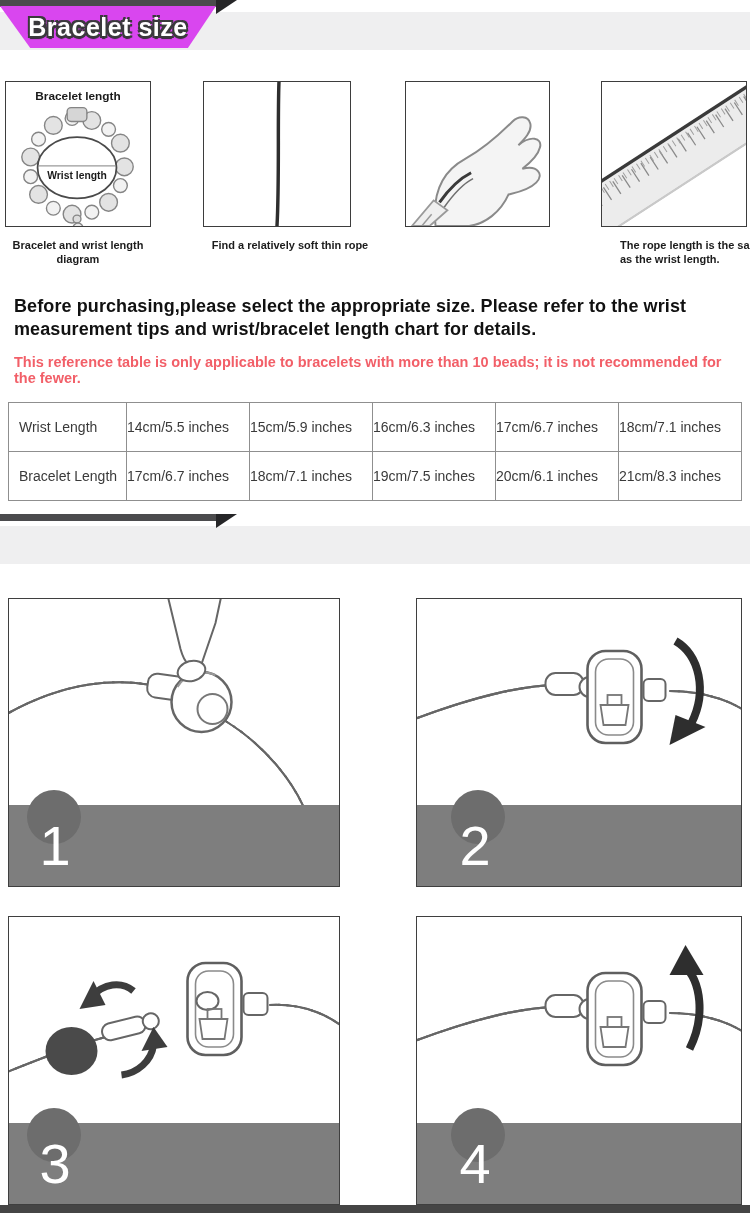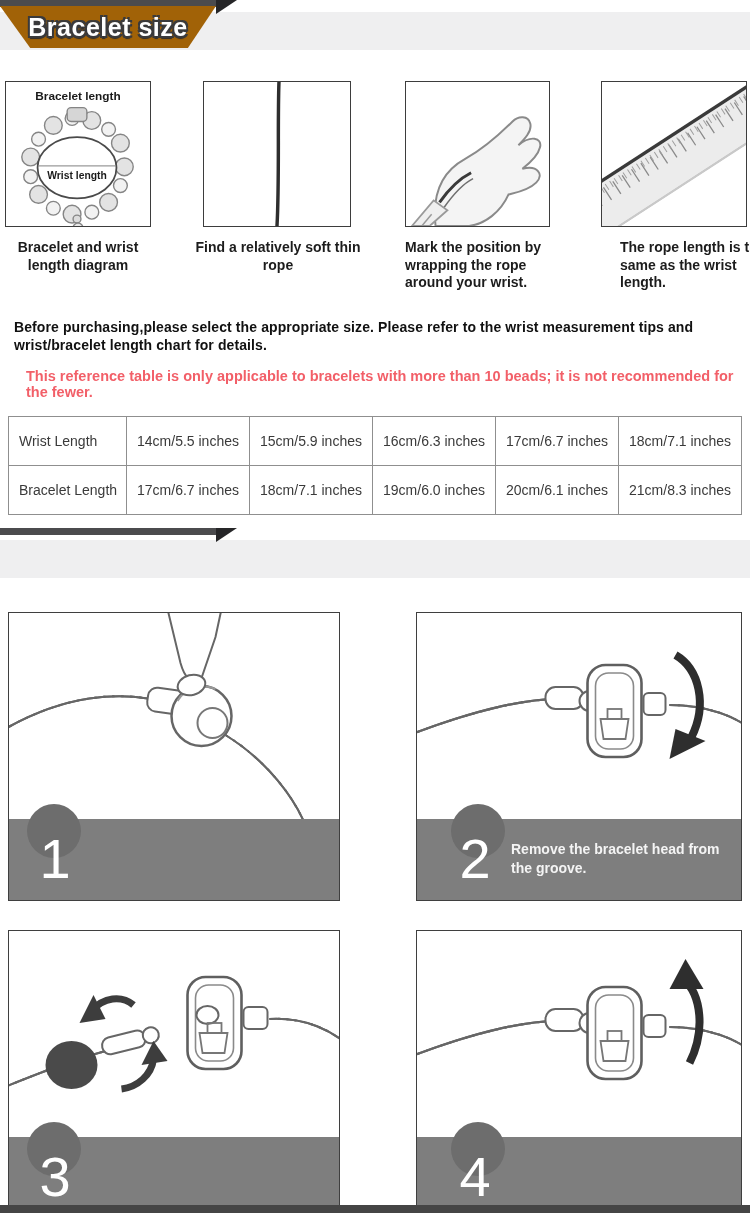--- a/index.html
+++ b/index.html
@@ -6,48 +6,48 @@
   html,body { width:750px; background:#ffffff; font-family:"Liberation Sans", sans-serif; }
   body { position:relative; height:1213px; overflow:hidden; }
 
   
   .banner { position:relative; height:55px; width:750px; }
   .banner .strip { position:absolute; top:12px; left:0; right:0; height:38px; background:#efeff0; }
   .banner .topbar { position:absolute; top:0; left:0; width:216px; height:7px; background:#4b4b4d; }
   .banner .notch { position:absolute; top:0; left:216px; width:0; height:0;
                    border-top:14px solid #262628; border-right:21px solid transparent; }
   .banner .trapezoid { position:absolute; top:6px; left:0; width:216px; height:42px;
-                   background:#a16207; clip-path:polygon(0 0,100% 0,87% 100%,14% 100%);
+                   background:#d946ef; clip-path:polygon(0 0,100% 0,87% 100%,14% 100%);
                    display:flex; align-items:center; justify-content:center; }
   .banner .title { color:#ffffff; font-weight:bold; font-size:25px; letter-spacing:0.5px;
                    text-shadow:-2px -2px 0 #3a3a3c, 2px -2px 0 #3a3a3c, -2px 2px 0 #3a3a3c,
                                 2px 2px 0 #3a3a3c, 0 3px 1px #2c2c2e; }
 
   
   .figrow { position:relative; height:212px; margin-top:26px; }
   .fig { position:absolute; top:0; height:146px; background:#fff; border:1.5px solid #3d3d3d; }
   .fig svg { display:block; width:100%; height:100%; }
   #fig1 { left:5px;  width:146px; }
   #fig2 { left:203px; width:148px; }
   #fig3 { left:405px; width:145px; }
   #fig4 { left:601px; width:146px; }
-  .figcap { position:absolute; top:158px; font-size:14px; font-weight:bold; color:#1c1c1c; line-height:1.25; }
+  .figcap { position:absolute; top:158px; font-size:11px; font-weight:bold; color:#1c1c1c; line-height:1.25; }
   #cap1 { left:10px;  width:136px; text-align:center; }
-  #cap2 { left:188px; width:180px; text-align:center; }
+  #cap2 { left:200px; width:180px; text-align:center; }
   #cap3 { left:405px; width:160px; }
   #cap4 { left:620px; width:152px; }
 
   
-  .intro { margin:26px 14px 0 14px; font-size:14px; font-weight:bold; color:#111; line-height:1.28; letter-spacing:0.1px; }
-  .warning { margin:13px 14px 0 26px; font-size:14.5px; font-weight:bold; color:#f25f68; }
+  .intro { margin:2px 14px 0 14px; font-size:18px; font-weight:bold; color:#111; line-height:1.28; letter-spacing:0.1px; }
+  .warning { margin:13px 14px 0 14px; font-size:14.5px; font-weight:bold; color:#f25f68; }
 
   
   table.size { border-collapse:collapse; margin:16px 8px 0 8px; width:734px; table-layout:fixed; }
   table.size td { border:1px solid #8f8f8f; height:49px; font-size:14px; color:#3a3a3a;
-                  text-align:center; vertical-align:middle; }
+                  vertical-align:middle; }
   table.size td.rowlabel { width:118px; text-align:left; padding-left:10px; }
 
   
   .steps { display:grid; grid-template-columns:332px 326px; column-gap:76px; row-gap:29px;
            padding:0 8px; margin-top:29px; }
   .panel { border:1.5px solid #3f3f3f; background:#fff; height:289px; display:flex; flex-direction:column; }
   .panel .art { height:206px; overflow:hidden; }
   .panel .art svg { display:block; width:100%; height:100%; }
   .panel .bar { position:relative; flex:1; background:#7e7e7e; display:flex; align-items:center; }
   .panel .bump { position:absolute; top:-15px; left:18px; width:54px; height:54px; border-radius:50%; background:#6d6d6d; }
@@ -131,42 +131,41 @@
         <line x1="-45" y1="56" x2="195" y2="56" stroke="#3a3a3a" stroke-width="3.5"></line>
         <line x1="-40" y1="70" x2="195" y2="70" stroke="#8a8a8a" stroke-width="15" stroke-dasharray="1.3 10"></line>
         <line x1="-35" y1="64" x2="195" y2="64" stroke="#9f9f9f" stroke-width="7" stroke-dasharray="1 4.4"></line>
         <line x1="-45" y1="104" x2="195" y2="104" stroke="#c9c9c9" stroke-width="2"></line>
       </g>
     </svg>
   </div>
 
   <div class="figcap" id="cap1">Bracelet and wrist length diagram</div>
   <div class="figcap" id="cap2">Find a relatively soft thin rope</div>
-  <div class="figcap" id="cap3">Mark the position by wrapping the rope around your wrist.</div>
   <div class="figcap" id="cap4">The rope length is the same as the wrist length.</div>
 </div>
 
 <p class="intro">Before purchasing,please select the appropriate size. Please refer to the wrist measurement tips and wrist/bracelet length chart for details.</p>
 <p class="warning">This reference table is only applicable to bracelets with more than 10 beads; it is not recommended for the fewer.</p>
 
 <table class="size">
   <tbody>
     <tr>
       <td class="rowlabel">Wrist Length</td>
       <td>14cm/5.5 inches</td>
       <td>15cm/5.9 inches</td>
       <td>16cm/6.3 inches</td>
       <td>17cm/6.7 inches</td>
       <td>18cm/7.1 inches</td>
     </tr>
     <tr>
       <td class="rowlabel">Bracelet Length</td>
       <td>17cm/6.7 inches</td>
       <td>18cm/7.1 inches</td>
-      <td>19cm/6.0 inches</td>
+      <td>19cm/7.5 inches</td>
       <td>20cm/6.1 inches</td>
       <td>21cm/8.3 inches</td>
     </tr>
   </tbody>
 </table>
 
 <div class="banner" style="margin-top:13px;">
   <div class="strip"></div>
   <div class="topbar"></div>
   <div class="notch"></div>
@@ -230,21 +229,20 @@
         <rect x="226" y="80" width="22" height="22" rx="5" fill="#fff" stroke="#666" stroke-width="2"></rect>
         <g>
           <path d="M258,42 C282,56 290,92 274,124" fill="none" stroke="#2e2e2e" stroke-width="8"></path>
           <polygon points="258,116 288,128 252,146" fill="#2e2e2e"></polygon>
         </g>
       </svg>
     </div>
     <div class="bar">
       <div class="bump" style="left:34px;"></div>
       <div class="num">2</div>
-      <div class="bartext">Remove the bracelet head from the groove.</div>
     </div>
   </div>
 
   <div class="panel">
     <div class="art">
       <svg viewBox="0 0 329 206">
         <g>
           <path d="M-10,158 C30,142 60,130 96,120" class="ln" stroke-width="22" stroke="#777"></path>
           <path d="M-10,158 C30,142 60,130 96,120" class="ln" stroke-width="18" stroke="#fff"></path>
           <path d="M-10,158 C30,142 60,130 96,120" class="ln" stroke-width="18" stroke="#b8b8b8" stroke-dasharray="2.3 6"></path>

